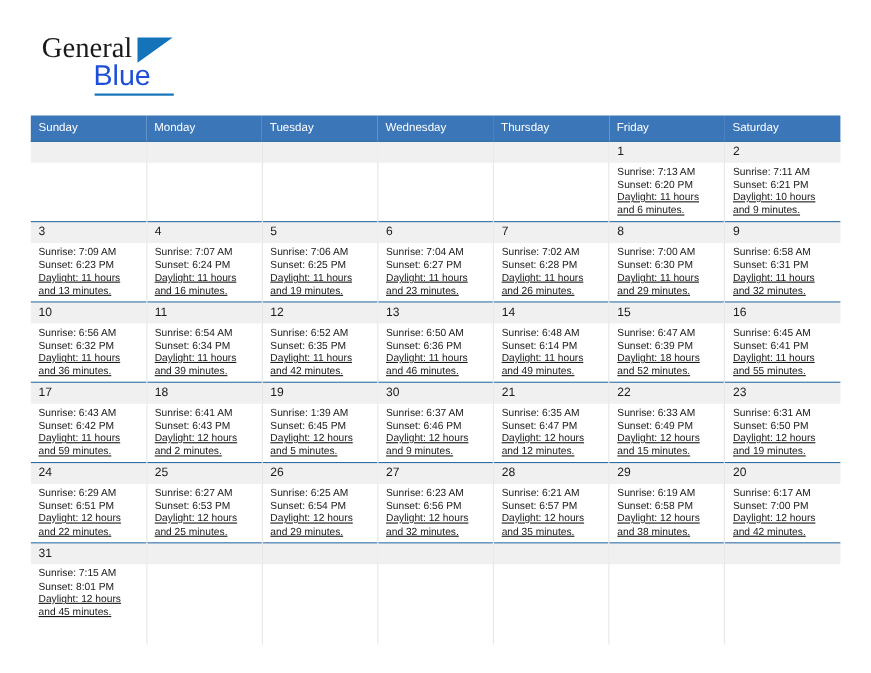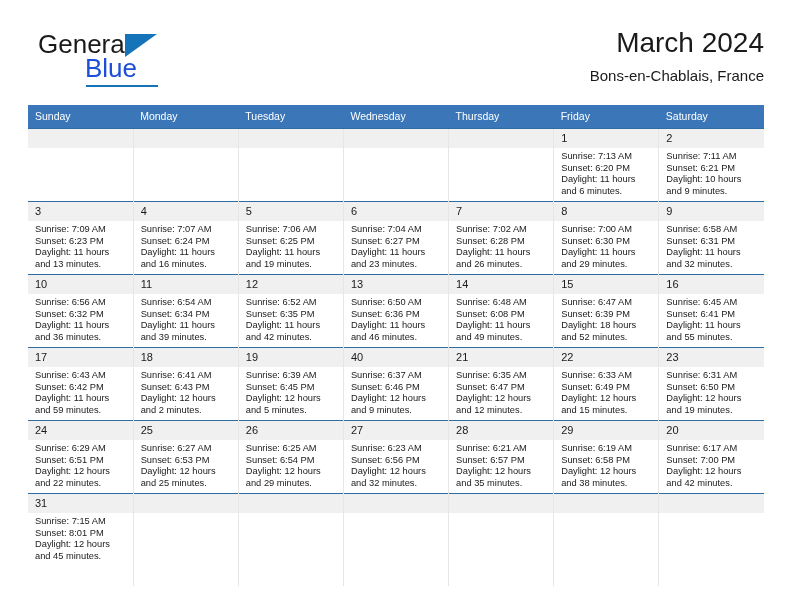--- a/index.html
+++ b/index.html
@@ -37,21 +37,21 @@
     width: 220px;
     height: 62px;
   }
   .brand-general {
     position: absolute;
     left: 10px;
     top: 3px;
     font-size: 26px;
     letter-spacing: 0px;
     color: #1a1a1a;
-    font-family: Liberation Sans, sans-serif;
+    font-family: Liberation Serif, serif;
   }
   .brand-triangle {
     position: absolute;
     left: 97px;
     top: 8px;
     width: 0;
     height: 0;
     border-left: 32px solid #1574b9;
     border-bottom: 23px solid transparent;
   }
@@ -134,45 +134,41 @@
   }
   .daynum.empty { color: transparent; }
 
   .events {
     padding: 3px 6px 2px 7px;
     font-size: 9.3px;
     line-height: 11.6px;
     color: #1a1a1a;
   }
   .events div { white-space: nowrap; }
-  .events .wrap { white-space: normal; }
+  .events .wrap { white-space: normal; text-decoration: underline; }
 
   .calendar tbody tr:last-child td {
     border-bottom: none;
     height: 92px;
   }
 </style>
 </head>
 <body>
 
 <div class="page">
 
   <div class="top-bar">
 
     <div class="brand">
       <span class="brand-general">General</span>
       <span class="brand-triangle"></span>
       <span class="brand-blue">Blue</span>
       <span class="brand-underline"></span>
     </div>
 
-    <div class="title-block">
-      <div class="cal-title">March 2024</div>
-      <div class="cal-subtitle">Bons-en-Chablais, France</div>
-    </div>
 
   </div>
 
   <table class="calendar">
     <colgroup>
       <col>
         <col>
         <col>
         <col>
         <col>
@@ -312,21 +308,21 @@
             <div class="events">
               <div>Sunrise: 6:50 AM</div>
               <div>Sunset: 6:36 PM</div>
               <div class="wrap">Daylight: 11 hours and 46 minutes.</div>
             </div>
           </td>
           <td>
             <div class="daynum">14</div>
             <div class="events">
               <div>Sunrise: 6:48 AM</div>
-              <div>Sunset: 6:08 PM</div>
+              <div>Sunset: 6:14 PM</div>
               <div class="wrap">Daylight: 11 hours and 49 minutes.</div>
             </div>
           </td>
           <td>
             <div class="daynum">15</div>
             <div class="events">
               <div>Sunrise: 6:47 AM</div>
               <div>Sunset: 6:39 PM</div>
               <div class="wrap">Daylight: 18 hours and 52 minutes.</div>
             </div>
@@ -353,27 +349,27 @@
             <div class="daynum">18</div>
             <div class="events">
               <div>Sunrise: 6:41 AM</div>
               <div>Sunset: 6:43 PM</div>
               <div class="wrap">Daylight: 12 hours and 2 minutes.</div>
             </div>
           </td>
           <td>
             <div class="daynum">19</div>
             <div class="events">
-              <div>Sunrise: 6:39 AM</div>
+              <div>Sunrise: 1:39 AM</div>
               <div>Sunset: 6:45 PM</div>
               <div class="wrap">Daylight: 12 hours and 5 minutes.</div>
             </div>
           </td>
           <td>
-            <div class="daynum">40</div>
+            <div class="daynum">30</div>
             <div class="events">
               <div>Sunrise: 6:37 AM</div>
               <div>Sunset: 6:46 PM</div>
               <div class="wrap">Daylight: 12 hours and 9 minutes.</div>
             </div>
           </td>
           <td>
             <div class="daynum">21</div>
             <div class="events">
               <div>Sunrise: 6:35 AM</div>

